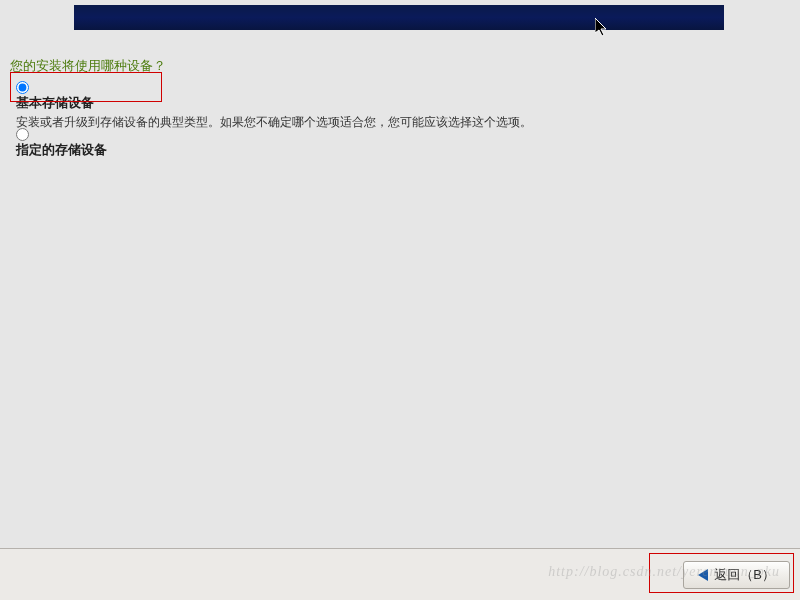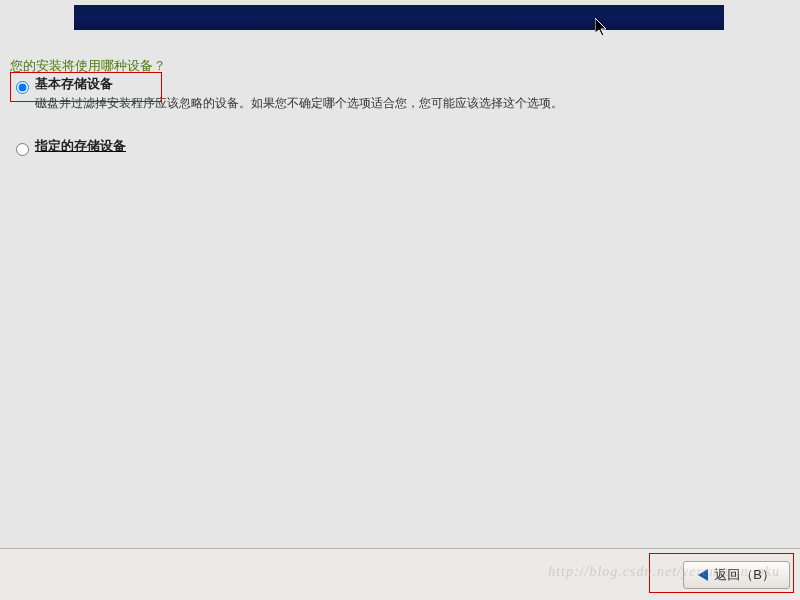--- a/index.html
+++ b/index.html
@@ -34,26 +34,26 @@
     }
     .option-group {
       position: absolute;
       left: 16px;
       width: 760px;
     }
     .option-basic {
       top: 75px;
     }
     .option-specified {
-      top: 137px;
-      text-decoration: underline;
+      top: 122px;
     }
     .radio-row {
       display: flex;
       align-items: flex-start;
+      flex-direction: column;
     }
     .radio-input {
       margin-top: 6px;
       margin-right: 6px;
       width: 13px;
       height: 13px;
     }
     .option-content {
       flex: 1;
     }
@@ -160,21 +160,21 @@
   </svg>
 </div>
 
 <div class="prompt-text">您的安装将使用哪种设备？</div>
 
 <div class="option-group option-basic">
   <div class="radio-row">
     <input type="radio" class="radio-input" name="storage" checked="" style="">
     <div class="option-content">
       <div class="option-title">基本存储设备</div>
-      <div class="option-desc">磁盘并过滤掉安装程序应该忽略的设备。如果您不确定哪个选项适合您，您可能应该选择这个选项。</div>
+      <div class="option-desc">安装或者升级到存储设备的典型类型。如果您不确定哪个选项适合您，您可能应该选择这个选项。</div>
     </div>
   </div>
 </div>
 
 <div class="option-group option-specified">
   <div class="radio-row">
     <input type="radio" class="radio-input" name="storage" style="">
     <div class="option-content">
       <div class="option-title">指定的存储设备</div>
     </div>

